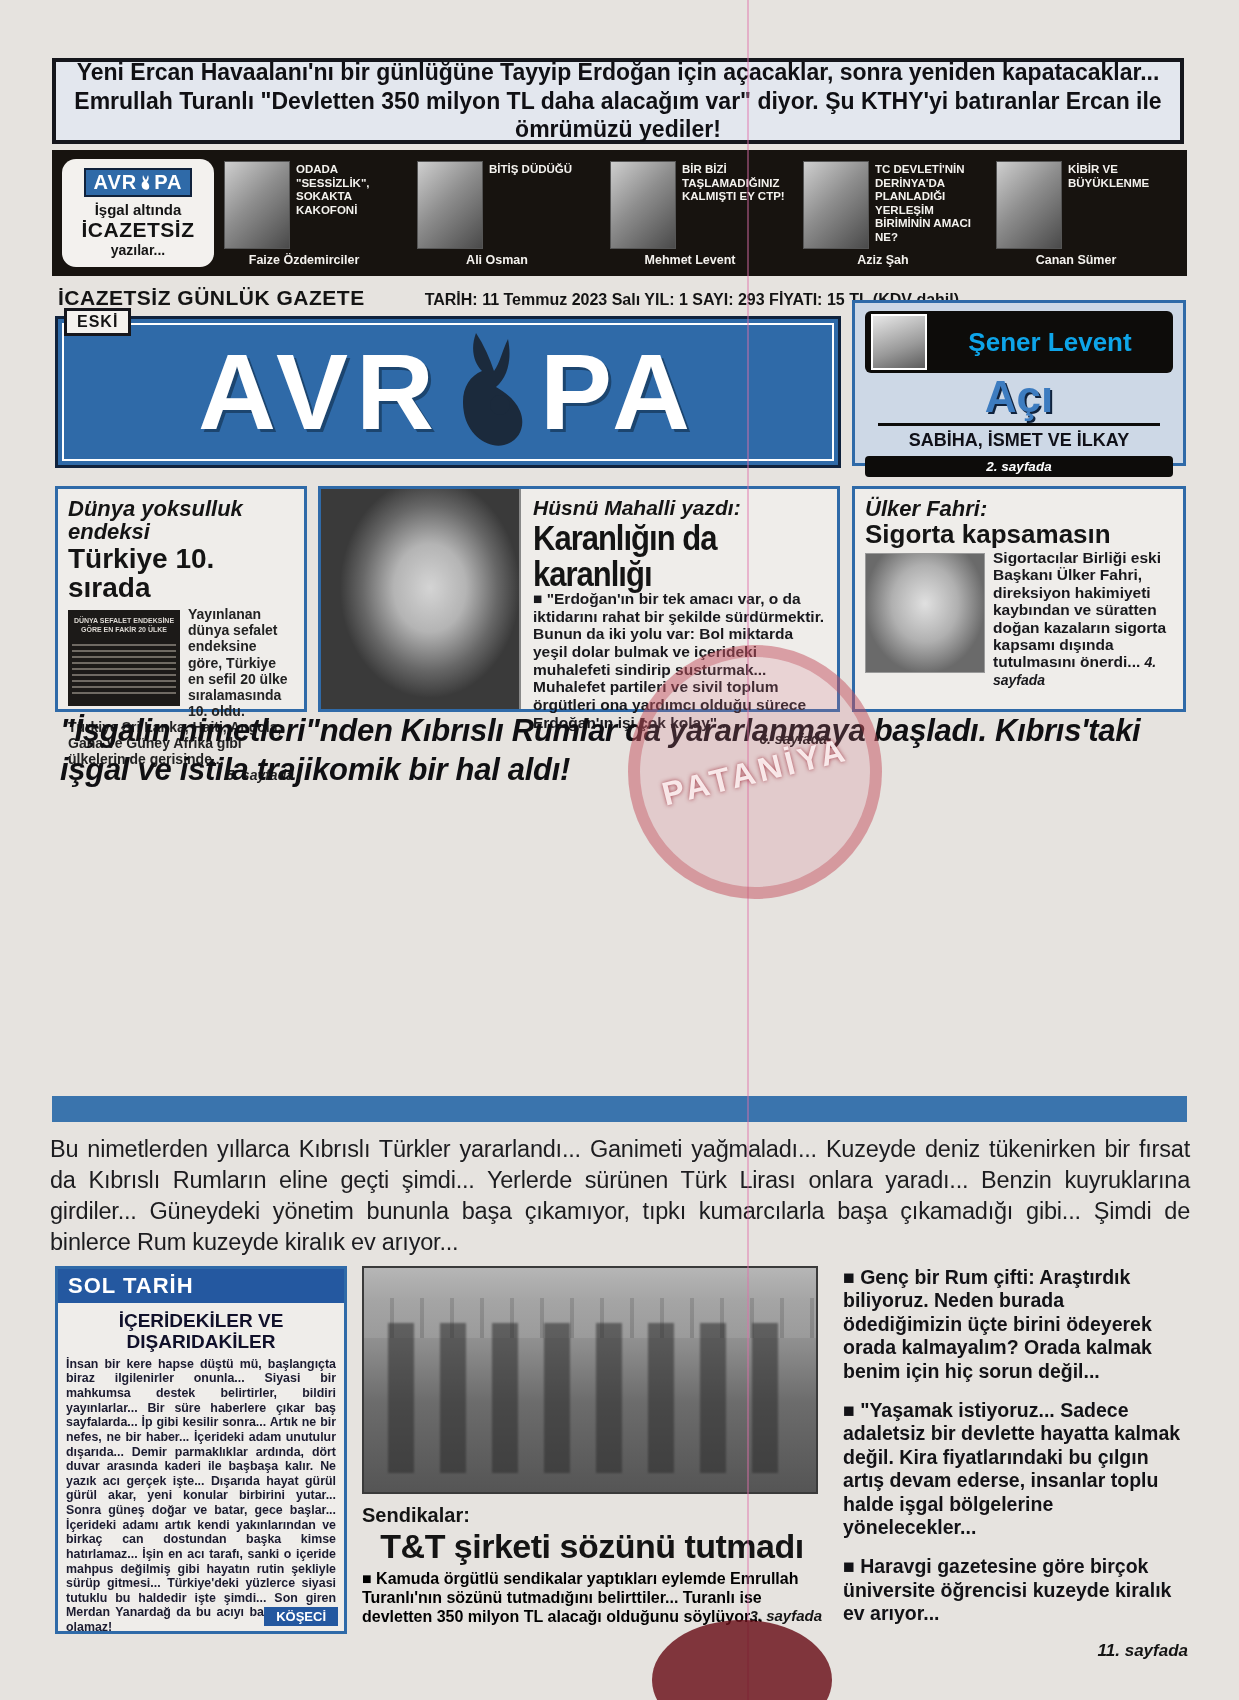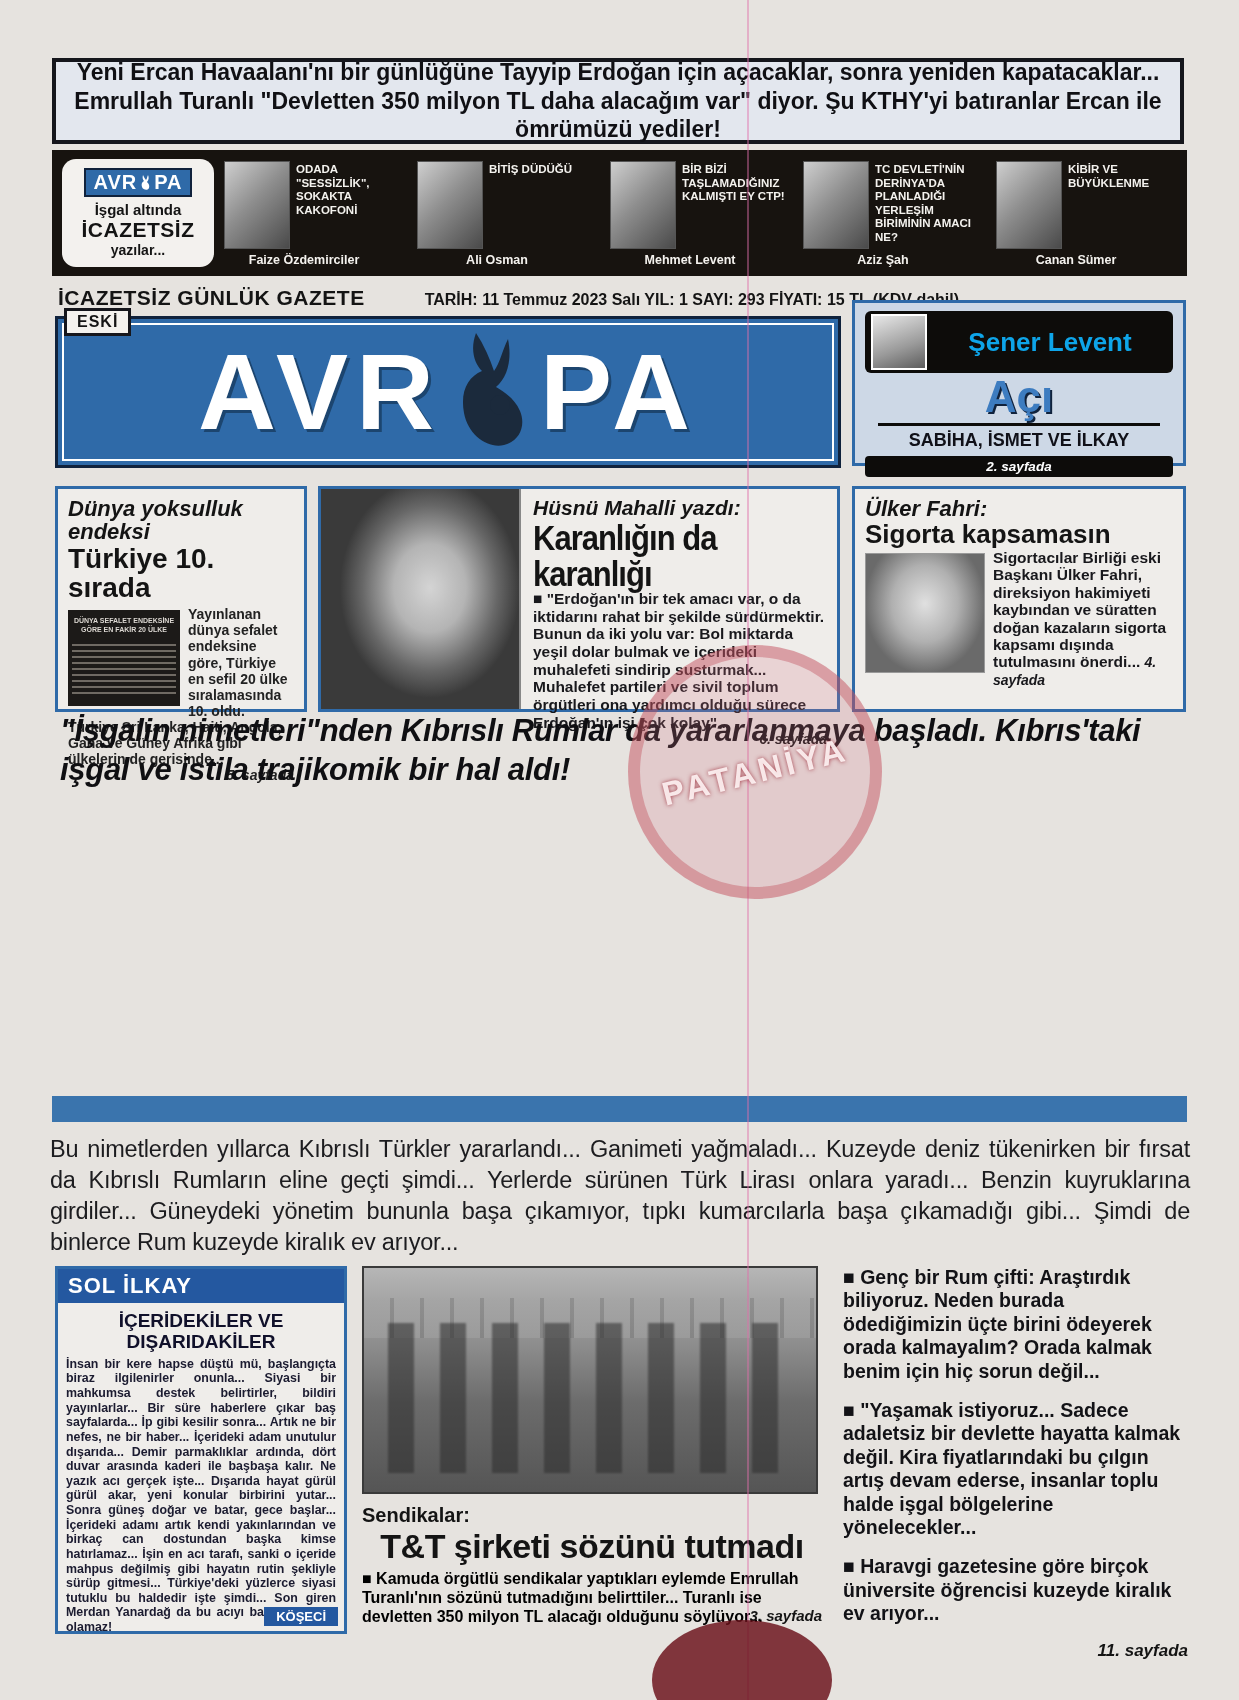--- a/index.html
+++ b/index.html
@@ -293,21 +293,21 @@
     </div>
   </div>
 
   <div class="subhead">"İşgalin nimetleri"nden Kıbrıslı Rumlar da yararlanmaya başladı. Kıbrıs'taki işgal ve istila trajikomik bir hal aldı!</div>
 
   <div class="bluebar"></div>
 
   <div class="lead">Bu nimetlerden yıllarca Kıbrıslı Türkler yararlandı... Ganimeti yağmaladı... Kuzeyde deniz tükenirken bir fırsat da Kıbrıslı Rumların eline geçti şimdi... Yerlerde sürünen Türk Lirası onlara yaradı... Benzin kuyruklarına girdiler... Güneydeki yönetim bununla başa çıkamıyor, tıpkı kumarcılarla başa çıkamadığı gibi... Şimdi de binlerce Rum kuzeyde  kiralık ev arıyor...</div>
 
   <div class="solkose">
-    <div class="skbar">SOL İLKAY</div>
+    <div class="skbar">SOL TARİH</div>
     <div class="sktitle">İÇERİDEKİLER VE DIŞARIDAKİLER</div>
     <div class="skbody">İnsan bir kere hapse düştü mü, başlangıçta biraz ilgilenirler onunla... Siyasi bir mahkumsa destek belirtirler, bildiri yayınlarlar... Bir süre haberlere çıkar baş sayfalarda... İp gibi kesilir sonra... Artık ne bir nefes, ne bir haber... İçerideki adam unutulur dışarıda... Demir parmaklıklar ardında, dört duvar arasında kaderi ile başbaşa kalır. Ne yazık acı gerçek işte... Dışarıda hayat gürül gürül akar, yeni konular birbirini yutar... Sonra güneş doğar ve batar, gece başlar... İçerideki adamı artık kendi yakınlarından ve birkaç can dostundan başka kimse hatırlamaz... İşin en acı tarafı, sanki o içeride mahpus değilmiş gibi hayatın rutin şekliyle sürüp gitmesi... Türkiye'deki yüzlerce siyasi tutuklu bu haldedir işte şimdi... Son giren Merdan Yanardağ da bu acıyı bal eylememiş olamaz!</div>
     <div class="koseci">KÖŞECİ</div>
   </div>
 
   <div class="sendik">
     <div class="groupphoto"></div>
     <div class="kick">Sendikalar:</div>
     <div class="head">T&amp;T şirketi sözünü tutmadı</div>
     <div class="body">■ Kamuda örgütlü sendikalar yaptıkları eylemde Emrullah Turanlı'nın sözünü tutmadığını belirttiler... Turanlı ise devletten 350  milyon TL alacağı olduğunu söylüyor...</div>

